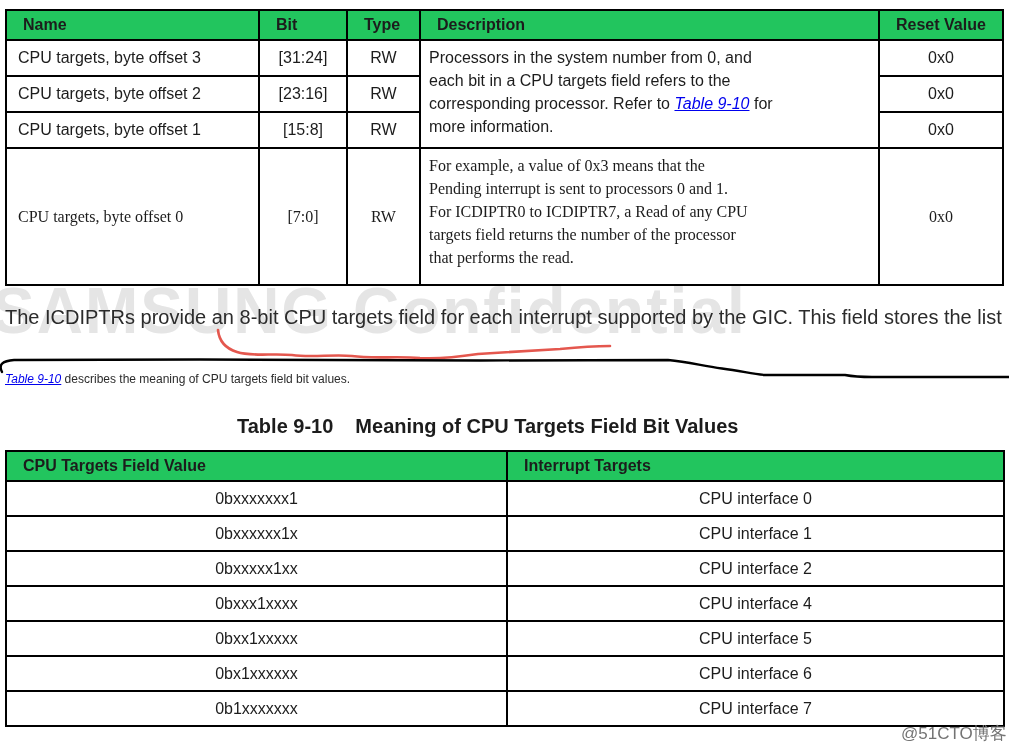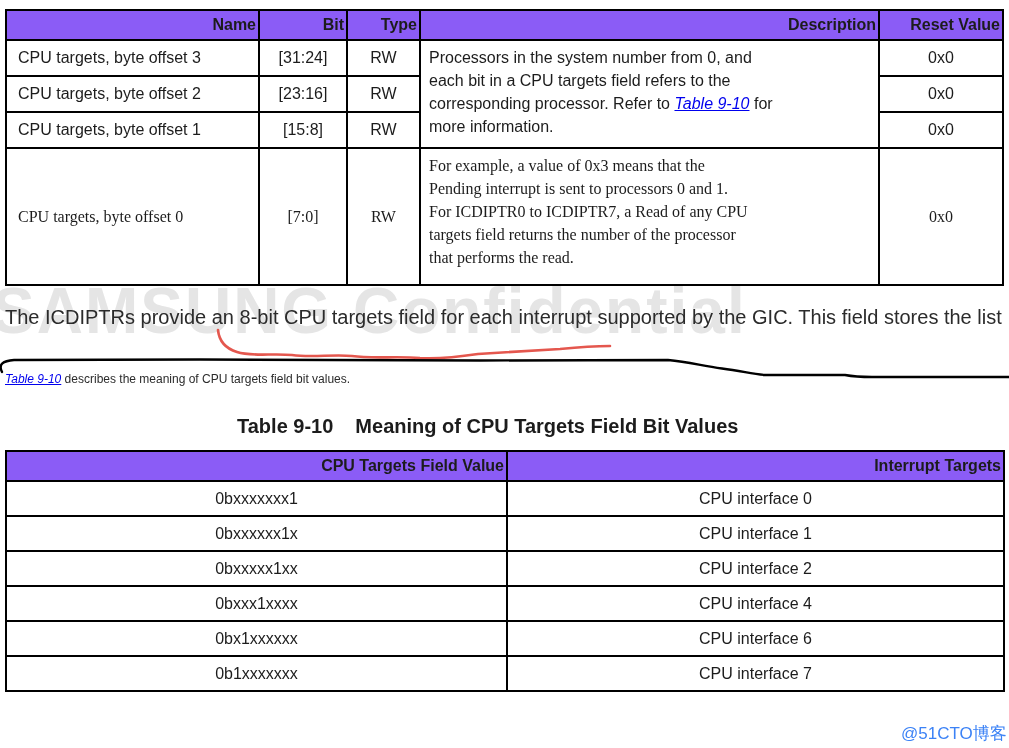--- a/index.html
+++ b/index.html
@@ -9,26 +9,26 @@
     color:#1c1c1c;
   }
   
   #wm-confidential{
     position:absolute; top:274px; left:-8px; z-index:0;
     font-size:64px; font-weight:bold; letter-spacing:2px; white-space:nowrap;
     color:#e5e5e5; user-select:none;
   }
   #wm-blog{
     position:absolute; top:722px; left:901px; z-index:5;
-    font-size:17px; color:#3b82f6; white-space:nowrap;
+    font-size:17px; color:#737373; white-space:nowrap;
   }
   
   table{border-collapse:collapse; table-layout:fixed; z-index:1; position:absolute; background:transparent;}
   th,td{border:2px solid #000; font-size:16px; overflow:hidden;}
-  th{background:#8b5cf6; font-weight:bold; text-align:right; padding:0 2px;}
+  th{background:#22c55e; font-weight:bold; text-align:left; padding:0 16px;}
   #reg-table{left:5px; top:9px; width:997px;}
   #reg-table th{height:28px;}
   #reg-table td{height:32px;}
   #reg-table td.name{ text-align:left; padding-left:11px;}
   #reg-table td.center{text-align:center;}
   #reg-table td.desc{vertical-align:top; padding:5px 8px; line-height:23px;}
   #reg-table tr.tall td{height:125px;font-family:Liberation Serif, serif;}
   .descline{display:block;}
   
   .bodyline{position:absolute; left:5px; z-index:2; font-size:20px; white-space:nowrap; color:#2b2b2b;}
@@ -137,20 +137,24 @@
     </tr>
     <tr>
       <td>0bxxxxx1xx</td>
       <td>CPU interface 2</td>
     </tr>
     <tr>
       <td>0bxxx1xxxx</td>
       <td>CPU interface 4</td>
     </tr>
     <tr>
+      <td>0bxx1xxxxx</td>
+      <td>CPU interface 5</td>
+    </tr>
+    <tr>
       <td>0bx1xxxxxx</td>
       <td>CPU interface 6</td>
     </tr>
     <tr>
       <td>0b1xxxxxxx</td>
       <td>CPU interface 7</td>
     </tr>
   </tbody>
     </table>
 

